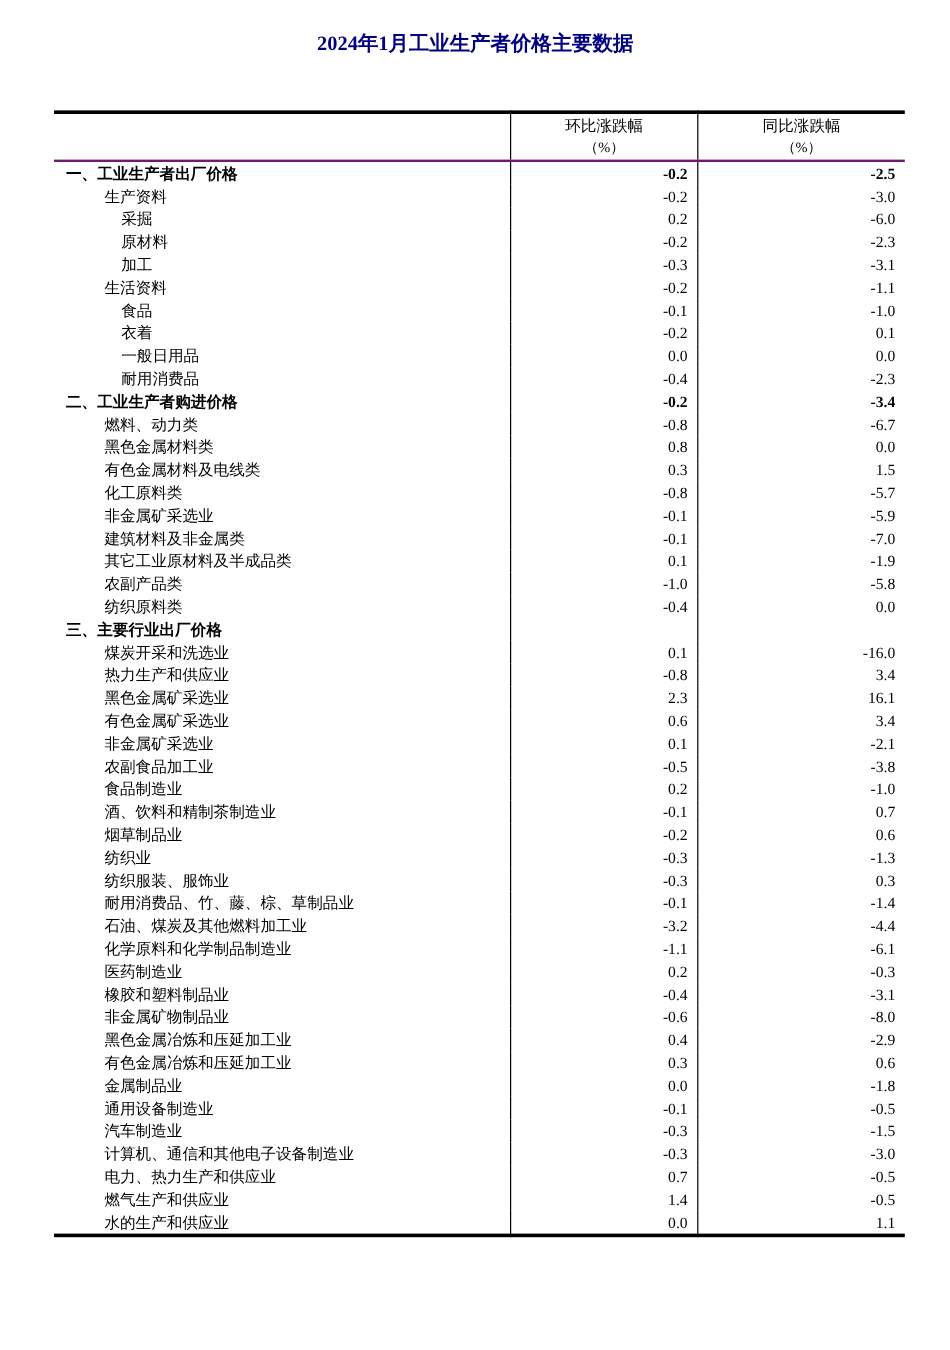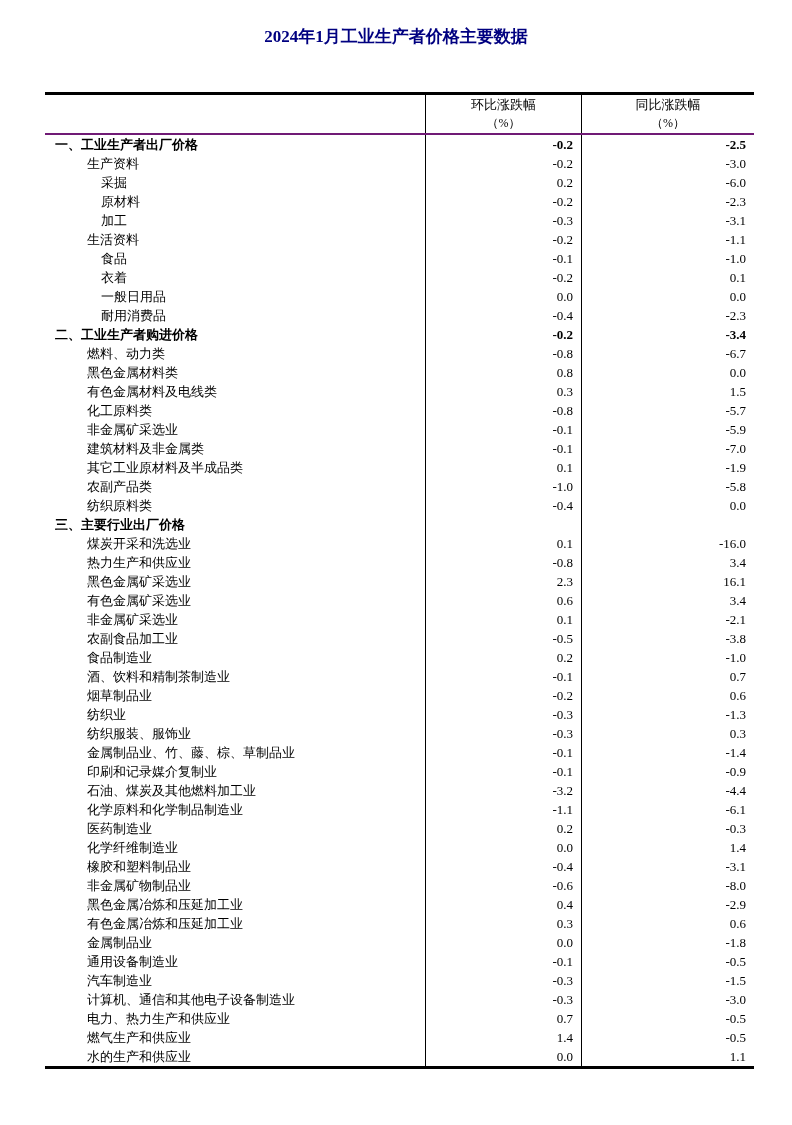--- a/index.html
+++ b/index.html
@@ -238,50 +238,40 @@
           <td class="col-label level-1">纺织业</td>
           <td class="col-mom vline">-0.3</td>
           <td class="col-yoy vline">-1.3</td>
         </tr>
         <tr>
           <td class="col-label level-1">纺织服装、服饰业</td>
           <td class="col-mom vline">-0.3</td>
           <td class="col-yoy vline">0.3</td>
         </tr>
         <tr>
-          <td class="col-label level-1">金属制品业、竹、藤、棕、草制品业</td>
+          <td class="col-label level-1">耐用消费品、竹、藤、棕、草制品业</td>
           <td class="col-mom vline">-0.1</td>
           <td class="col-yoy vline">-1.4</td>
-        </tr>
-        <tr>
-          <td class="col-label level-1">印刷和记录媒介复制业</td>
-          <td class="col-mom vline">-0.1</td>
-          <td class="col-yoy vline">-0.9</td>
         </tr>
         <tr>
           <td class="col-label level-1">石油、煤炭及其他燃料加工业</td>
           <td class="col-mom vline">-3.2</td>
           <td class="col-yoy vline">-4.4</td>
         </tr>
         <tr>
           <td class="col-label level-1">化学原料和化学制品制造业</td>
           <td class="col-mom vline">-1.1</td>
           <td class="col-yoy vline">-6.1</td>
         </tr>
         <tr>
           <td class="col-label level-1">医药制造业</td>
           <td class="col-mom vline">0.2</td>
           <td class="col-yoy vline">-0.3</td>
         </tr>
         <tr>
-          <td class="col-label level-1">化学纤维制造业</td>
-          <td class="col-mom vline">0.0</td>
-          <td class="col-yoy vline">1.4</td>
-        </tr>
-        <tr>
           <td class="col-label level-1">橡胶和塑料制品业</td>
           <td class="col-mom vline">-0.4</td>
           <td class="col-yoy vline">-3.1</td>
         </tr>
         <tr>
           <td class="col-label level-1">非金属矿物制品业</td>
           <td class="col-mom vline">-0.6</td>
           <td class="col-yoy vline">-8.0</td>
         </tr>
         <tr>

